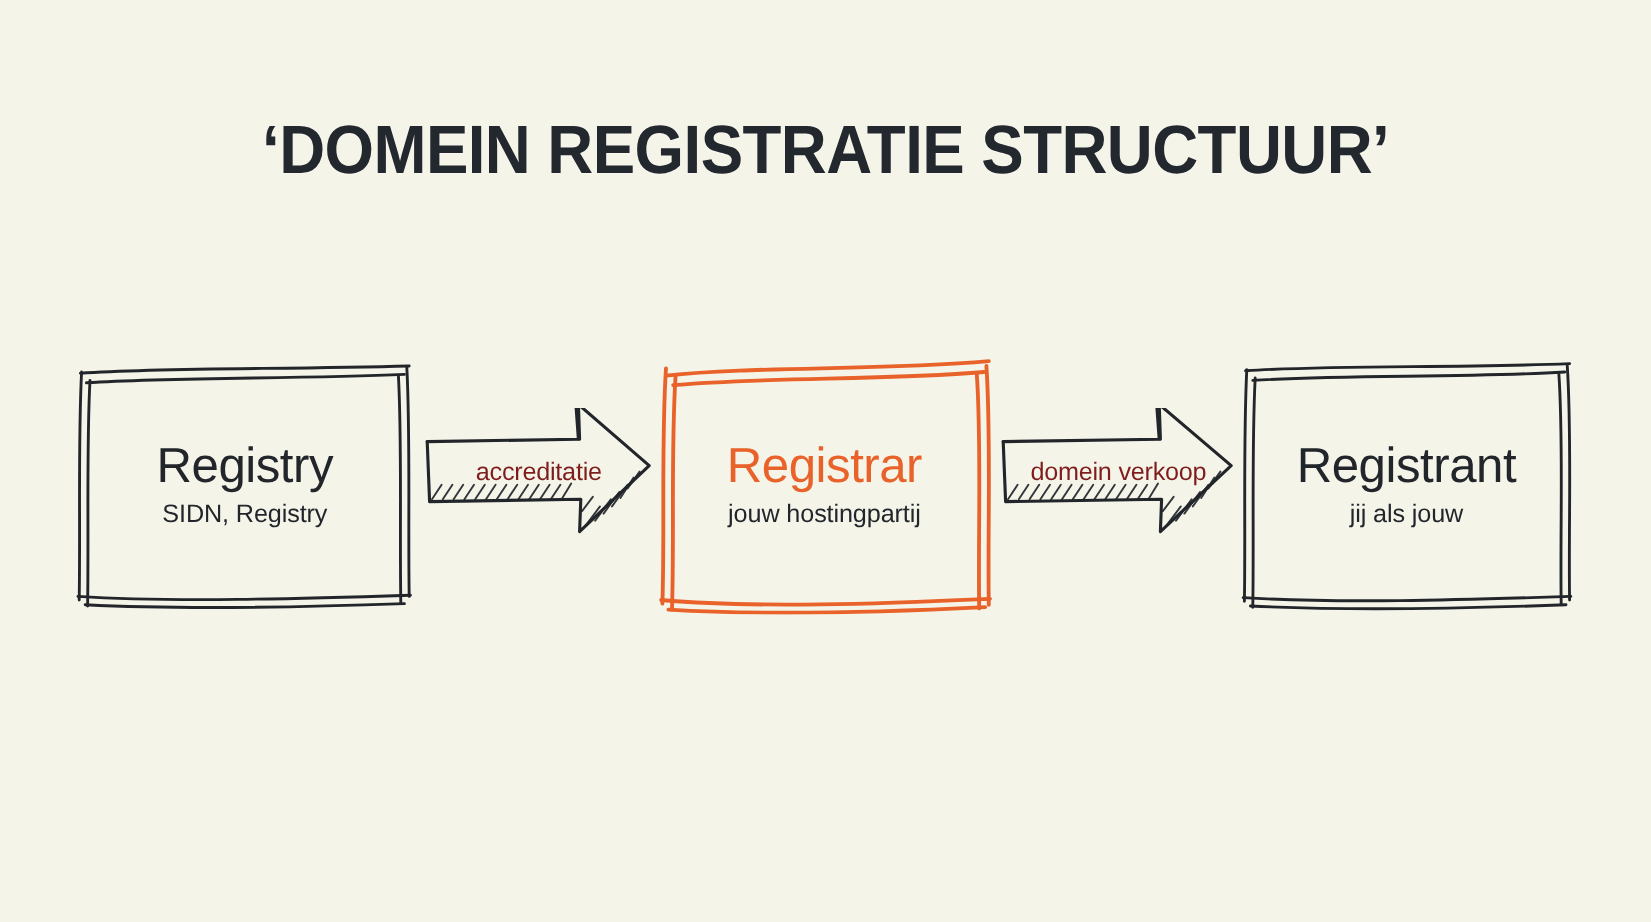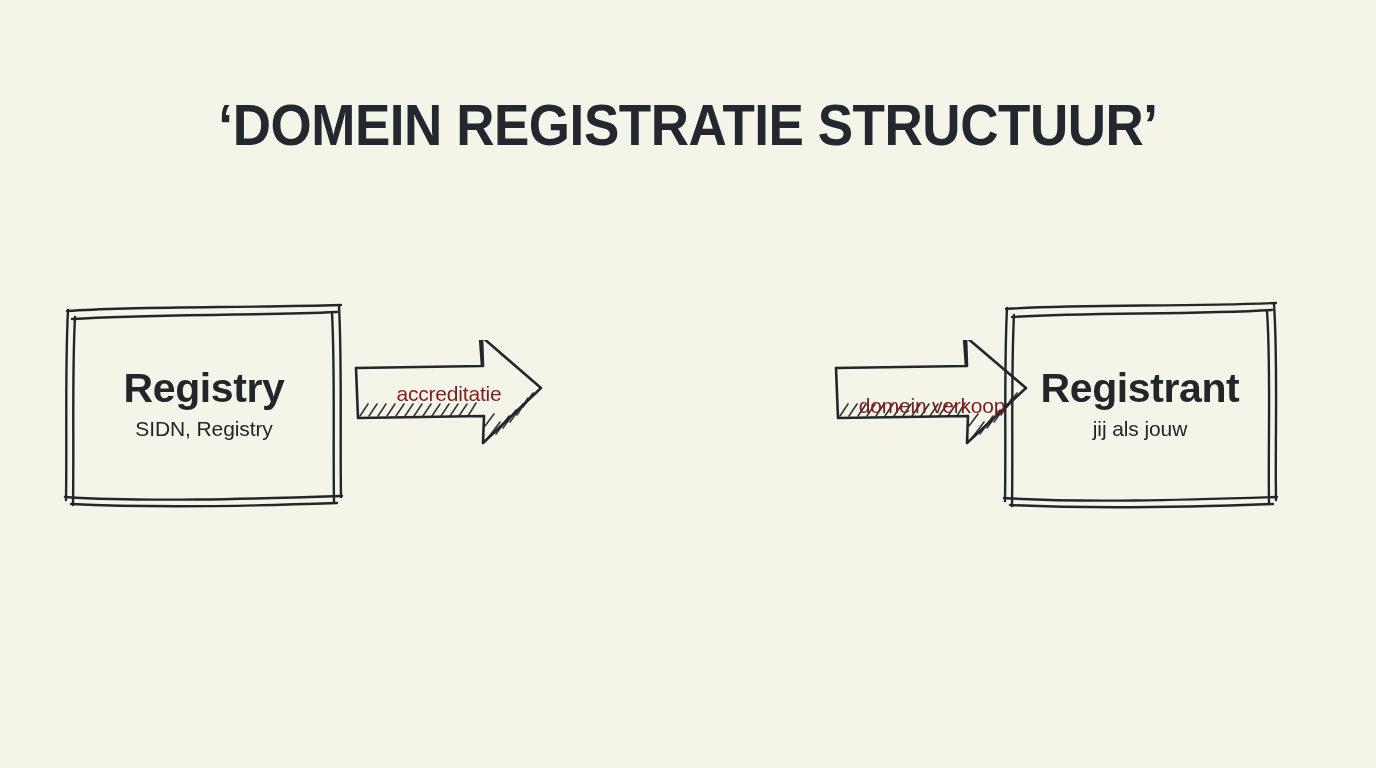--- a/index.html
+++ b/index.html
@@ -58,39 +58,39 @@
     top: 0;
     bottom: 0;
     display: flex;
     flex-direction: column;
     align-items: center;
     justify-content: center;
     text-align: center;
   }
   .node-title {
     font-size: 41px;
-    font-weight: bold;
+    font-weight: normal;
     color: #22262b;
     line-height: 1.05;
     margin-bottom: 6px;
     letter-spacing: -0.4px;
   }
   .node-title.accent { color: #e8622a; }
   .node-sub {
     font-size: 21px;
     font-weight: normal;
     color: #22262b;
     line-height: 1.28;
     letter-spacing: -0.1px;
   }
 
   
   #node-registry   { left: 58px;   top: 297px; width: 292px; height: 215px; }
   #node-registrar  { left: 543px;  top: 297px; width: 288px; height: 215px; }
-  #node-registrant { left: 996px; top: 297px; width: 288px; height: 215px; }
+  #node-registrant { left: 1028px; top: 297px; width: 288px; height: 215px; }
 
   #node-registry .node-title   { font-size: 41px; }
   #node-registrant .node-title { font-size: 41px; }
 
   
   .arrow {
     position: absolute;
   }
   .arrow svg {
     position: absolute;
@@ -103,21 +103,21 @@
     width: 100%;
     text-align: center;
     font-size: 21px;
     color: #7f1d1d;
     letter-spacing: -0.2px;
     white-space: nowrap;
   }
   #arrow-1 { left: 352px; top: 340px; width: 194px; height: 115px; }
   #arrow-1 .arrow-label { top: 42px; padding-right: 44px; }
   #arrow-2 { left: 832px; top: 340px; width: 200px; height: 115px; }
-  #arrow-2 .arrow-label { top: 54px; padding-right: 64px; }
+  #arrow-2 .arrow-label { top: 42px; padding-right: 64px; }
 </style>
 </head>
 <body>
 
 <div id="stage">
 
   <div class="title">‘DOMEIN REGISTRATIE STRUCTUUR’</div>
 
   <div class="node" id="node-registry">
     <svg class="sketch" viewBox="0 0 292 215">
@@ -164,20 +164,38 @@
           <path d="M151,88 L164,70"></path>
         <path d="M158,82 L171,64"></path>
           <path d="M165,75 L176,58"></path>
           <path d="M171,67 L181,53"></path>
         <path d="M133,86 L142,74"></path>
       </g>
     </svg>
     <div class="arrow-label">accreditatie</div>
   </div>
 
+  <div class="node" id="node-registrar">
+    <svg class="sketch" viewBox="0 0 288 215">
+      <g fill="none" stroke="#e8622a" stroke-width="3.2" stroke-linecap="round">
+        <path d="M12,16 C85,8 190,12 281,4"></path>
+        <path d="M18,24 C95,17 195,20 277,13"></path>
+        <path d="M12,10 C8,70 11,145 9,206"></path>
+        <path d="M20,16 C16,78 19,148 17,211"></path>
+        <path d="M279,8 C283,68 280,145 281,207"></path>
+        <path d="M271,15 C275,72 272,148 273,210"></path>
+        <path d="M8,203 C88,210 192,206 282,202"></path>
+        <path d="M14,211 C98,216 198,213 278,209"></path>
+      </g>
+    </svg>
+    <div class="content">
+      <div class="node-title accent">Registrar</div>
+      <div class="node-sub">jouw hostingpartij</div>
+    </div>
+  </div>
 
   <div class="arrow" id="arrow-2">
     <svg width="200" height="115" viewBox="0 0 200 115">
       <g fill="none" stroke="#22262b" stroke-width="2.6" stroke-linecap="round" stroke-linejoin="round">
         <path d="M4,28 L134,26 L132,-2"></path>
         <path d="M135,26 L134,-3 L194,48 L135,103 L136,76 L6,78 L4,28"></path>
       </g>
       <g stroke="#22262b" stroke-width="1.6" stroke-linecap="round" opacity="0.92">
         <path d="M8,76 L16,64"></path>
           <path d="M17,76 L25,64"></path>

